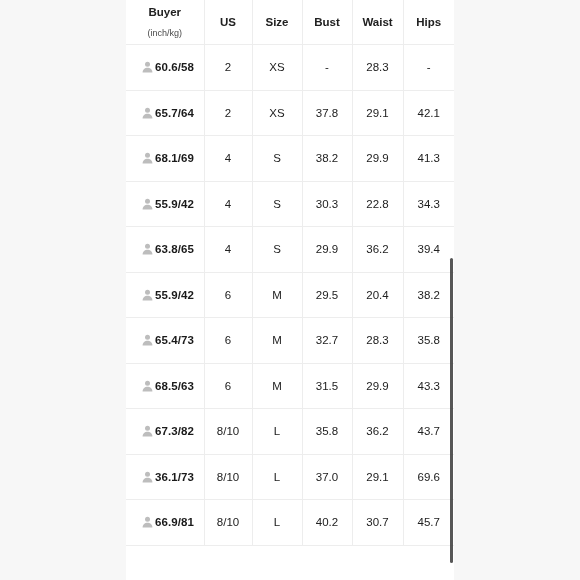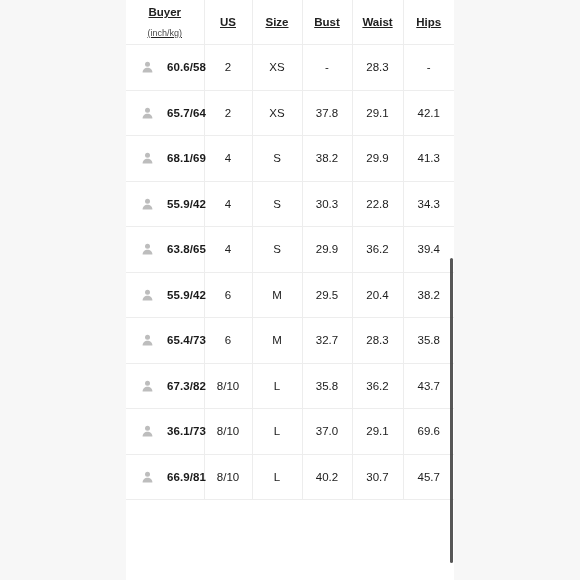--- a/index.html
+++ b/index.html
@@ -43,42 +43,41 @@
   }
   table.size-table th:last-child,
   table.size-table td:last-child {
     border-right: none;
   }
   thead th {
     height: 44px;
     font-weight: bold;
     font-size: 11.5px;
     padding: 0;
-    text-decoration: underline;
   }
   thead th .sub {
     display: block;
     font-size: 9px;
     font-weight: normal;
     color: #4a4a4a;
     margin-top: 10px;
   }
   tbody td {
     height: 44.5px;
     padding: 0;
     font-weight: normal;
   }
   td.buyer-cell {
     text-align: left;
     padding-left: 16px;
   }
   .buyer-inner {
     display: flex;
     align-items: center;
-    gap: 14px;
+    gap: 2px;
   }
   .buyer-label {
     font-weight: bold;
     font-size: 11.5px;
     color: #1a1a1a;
     letter-spacing: 0.1px;
   }
   .person-icon {
     width: 11px;
     height: 12px;
@@ -255,20 +254,36 @@
           <td>28.3</td>
           <td>35.8</td>
         </tr>
         <tr>
           <td class="buyer-cell">
             <span class="buyer-inner">
               <svg class="person-icon" viewBox="0 0 11 12">
                   <circle cx="5.5" cy="3.2" r="2.5" fill="#bdbdbd"></circle>
                   <path d="M0.6 11.4c0-2.7 2.2-4.6 4.9-4.6s4.9 1.9 4.9 4.6z" fill="#bdbdbd"></path>
                 </svg>
+              <span class="buyer-label">68.5/63</span>
+            </span>
+          </td>
+          <td>6</td>
+          <td>M</td>
+          <td>31.5</td>
+          <td>29.9</td>
+          <td>43.3</td>
+        </tr>
+        <tr>
+          <td class="buyer-cell">
+            <span class="buyer-inner">
+              <svg class="person-icon" viewBox="0 0 11 12">
+                  <circle cx="5.5" cy="3.2" r="2.5" fill="#bdbdbd"></circle>
+                  <path d="M0.6 11.4c0-2.7 2.2-4.6 4.9-4.6s4.9 1.9 4.9 4.6z" fill="#bdbdbd"></path>
+                </svg>
               <span class="buyer-label">67.3/82</span>
             </span>
           </td>
           <td>8/10</td>
           <td>L</td>
           <td>35.8</td>
           <td>36.2</td>
           <td>43.7</td>
         </tr>
         <tr>

